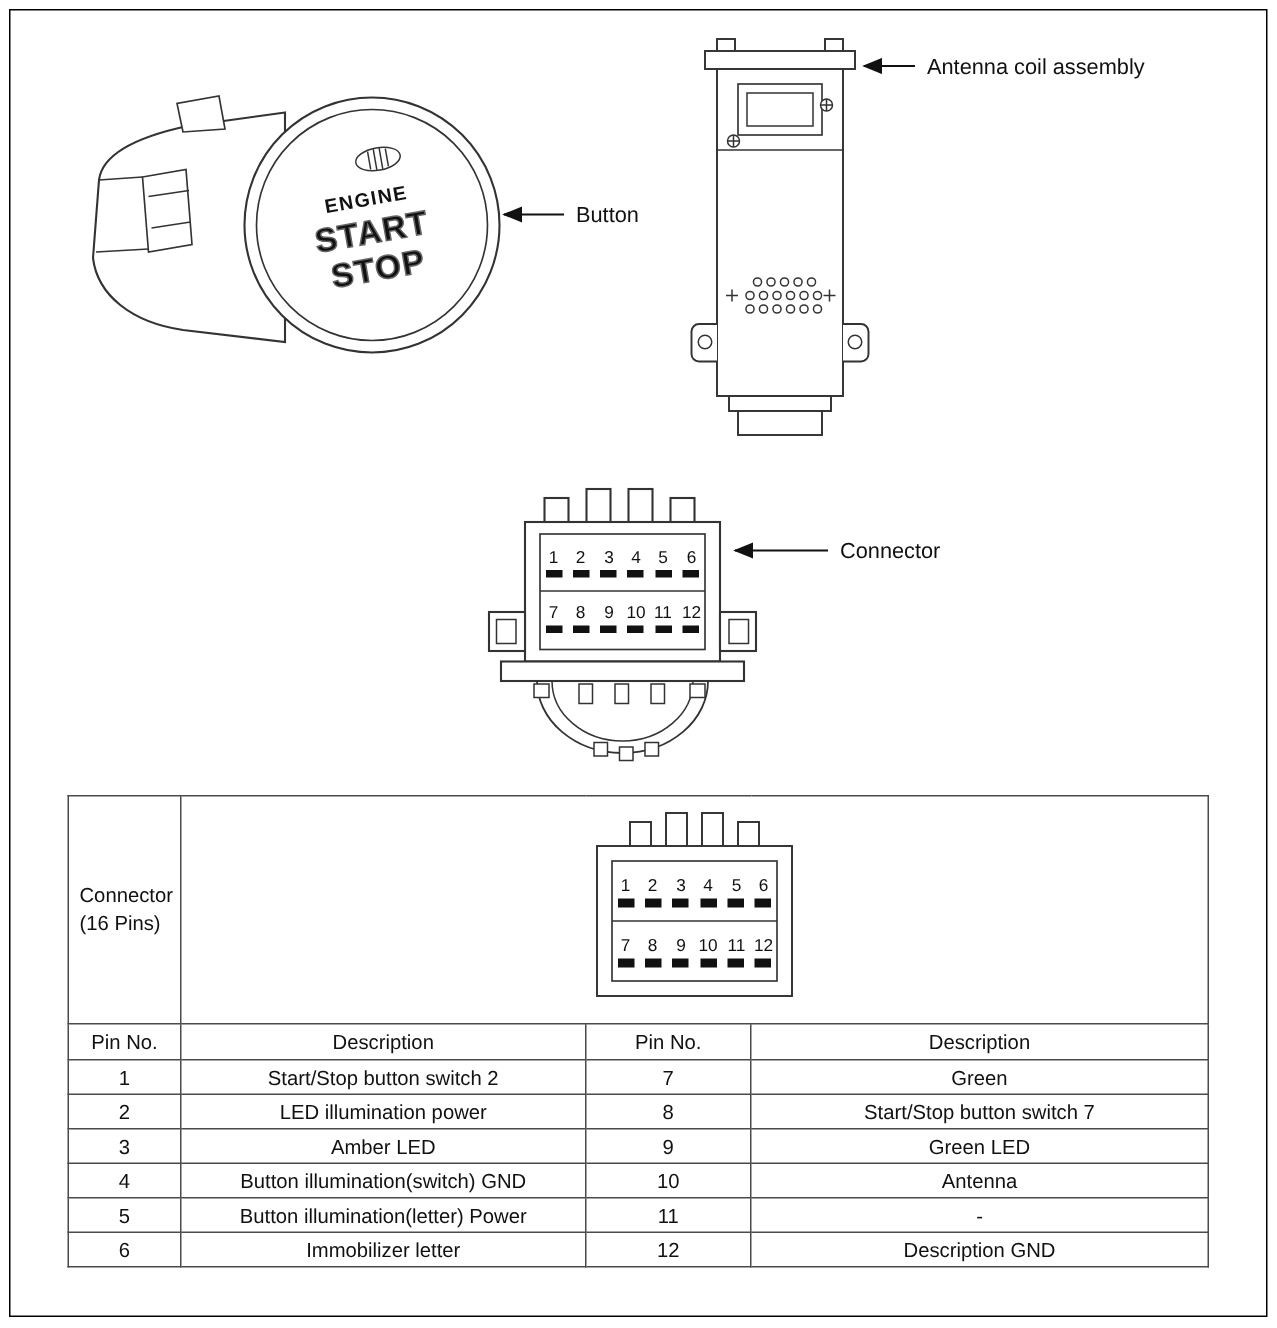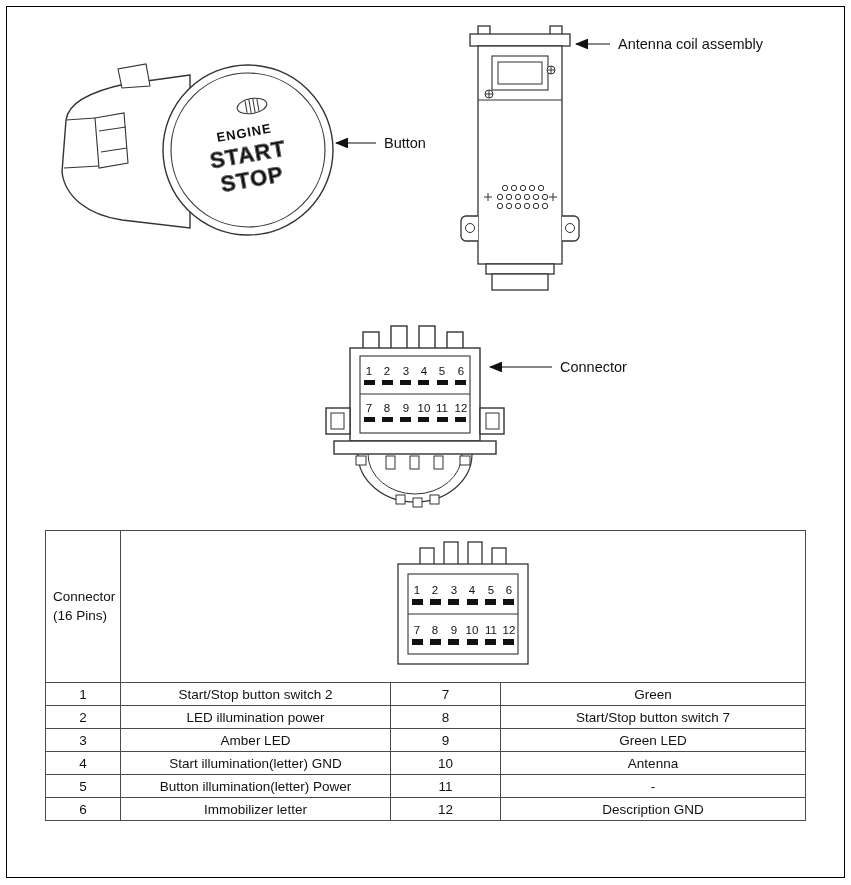--- a/index.html
+++ b/index.html
@@ -244,41 +244,47 @@
               <rect x="29" y="105" width="11" height="6"></rect>
                   <rect x="47" y="105" width="11" height="6"></rect>
               <rect x="65" y="105" width="11" height="6"></rect>
                   <rect x="84" y="105" width="11" height="6"></rect>
               <rect x="102" y="105" width="11" height="6"></rect>
                   <rect x="120" y="105" width="11" height="6"></rect>
             </g>
           </svg>
         </td>
       </tr>
+      <tr class="head-row">
+        <th>Pin No.</th>
+        <th>Description</th>
+        <th>Pin No.</th>
+        <th>Description</th>
+      </tr>
       <tr class="data-row">
         <td>1</td>
         <td>Start/Stop button switch 2</td>
         <td>7</td>
         <td>Green</td>
       </tr>
       <tr class="data-row">
         <td>2</td>
         <td>LED illumination power</td>
         <td>8</td>
         <td>Start/Stop button switch 7</td>
       </tr>
       <tr class="data-row">
         <td>3</td>
         <td>Amber LED</td>
         <td>9</td>
         <td>Green LED</td>
       </tr>
       <tr class="data-row">
         <td>4</td>
-        <td>Start illumination(letter) GND</td>
+        <td>Button illumination(switch) GND</td>
         <td>10</td>
         <td>Antenna</td>
       </tr>
       <tr class="data-row">
         <td>5</td>
         <td>Button illumination(letter) Power</td>
         <td>11</td>
         <td>-</td>
       </tr>
       <tr class="data-row">

